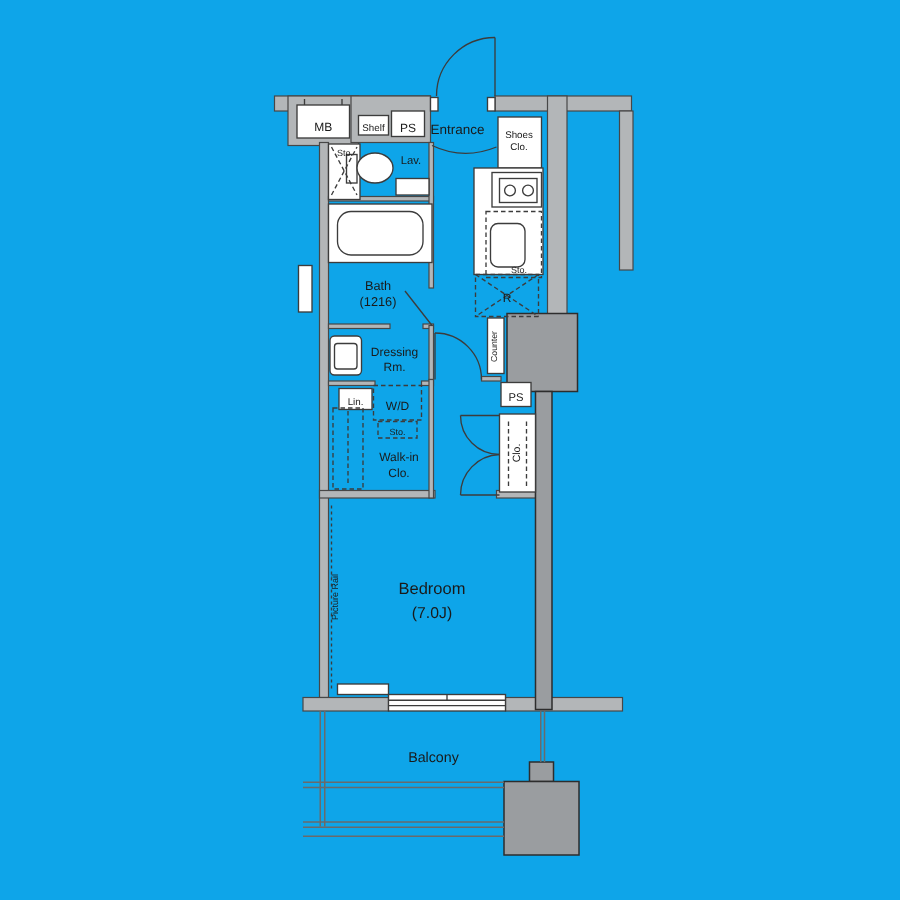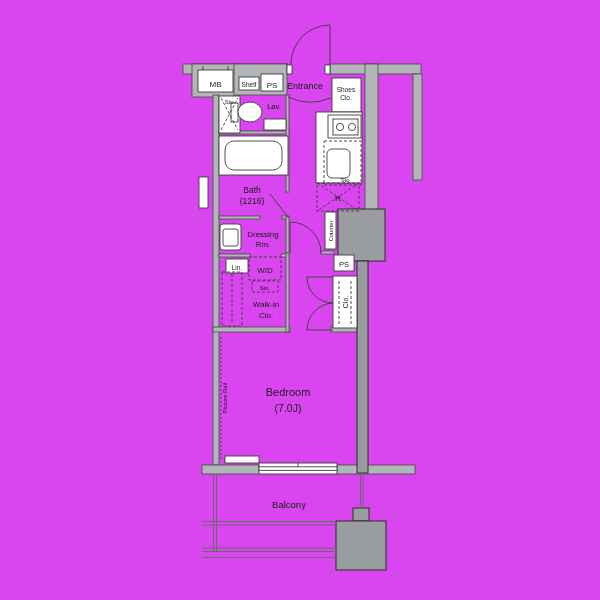--- a/index.html
+++ b/index.html
@@ -1,16 +1,16 @@
 <!DOCTYPE html>
 <html><head>
 <meta charset="utf-8">
 <style>
   html,body{margin:0;padding:0;background:#ffffff;}
-  .stage{width:600px;height:600px;background:#d946ef;position:relative;overflow:hidden;}
+  .stage{width:600px;height:600px;background:#0ea5e9;position:relative;overflow:hidden;}
   svg{display:block;}
   svg text{font-family:"Liberation Sans","DejaVu Sans",sans-serif;fill:#1a1a1a;}
   .walls rect{stroke:#474747;stroke-width:0.8;}
   .blocks rect{stroke:#2d2d2d;stroke-width:1;}
   .fx rect,.fx ellipse,.fx circle{fill:#ffffff;stroke:#3c3c3c;stroke-width:0.9;}
   .ln{fill:none;stroke:#3c3c3c;stroke-width:0.9;}
   .dash{stroke-dasharray:3 2;}
   .dash2{stroke-dasharray:2 2;}
   .rail{fill:none;stroke:#6a6a6a;stroke-width:1;}
 </style>

